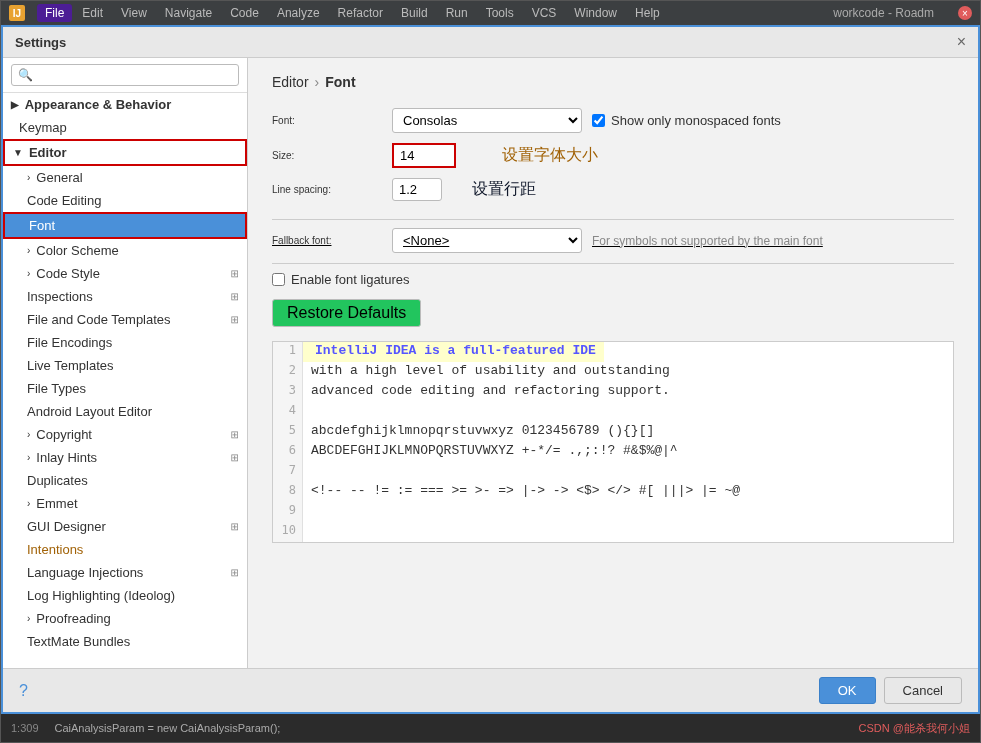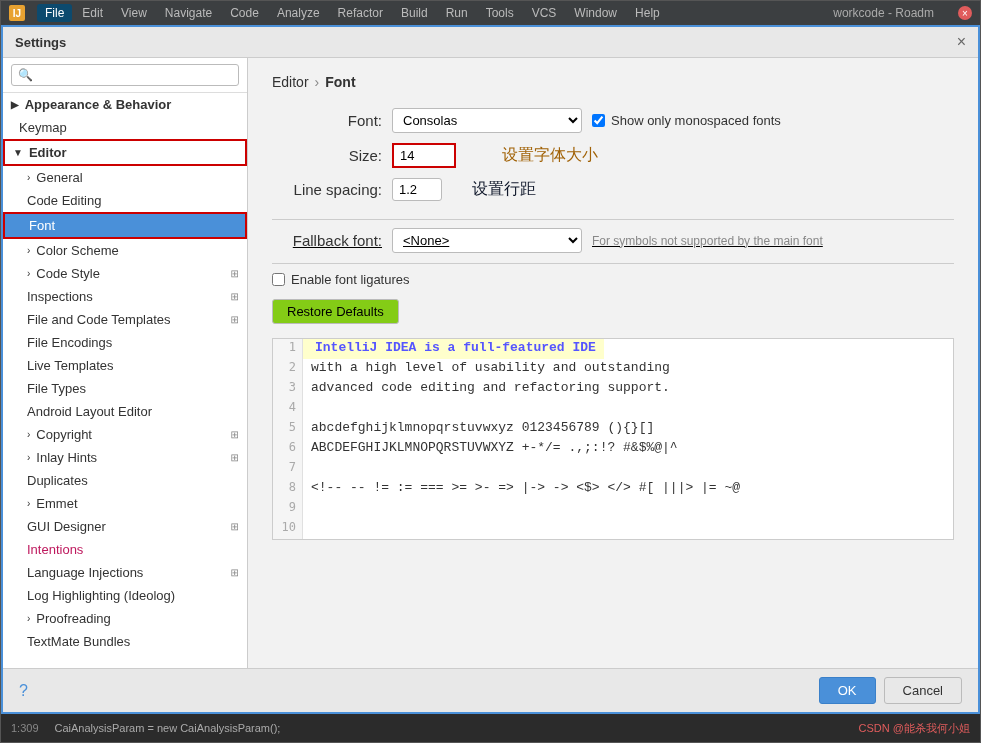--- a/index.html
+++ b/index.html
@@ -42,21 +42,21 @@
     }
     .menu-bar {
       display: flex; gap: 2px;
     }
     .menu-item {
       padding: 2px 8px;
       border-radius: 3px;
       cursor: pointer;
       color: #bbb;
     }
-    .menu-item.active { background: #0c4a6e; color: #fff; }
+    .menu-item.active { background: #4c1d95; color: #fff; }
     .title-text {
       margin-left: auto;
       color: #aaa;
       font-size: 12px;
     }
     .window-controls {
       margin-left: 12px;
       display: flex; gap: 6px;
     }
     .wc { width: 14px; height: 14px; border-radius: 50%; cursor: pointer; display: flex; align-items: center; justify-content: center; font-size: 10px; }
@@ -136,21 +136,21 @@
     }
     .tree-item .arrow {
       font-size: 10px;
       margin-right: 2px;
     }
     .tree-item.indent1 { padding-left: 24px; }
     .tree-item .icon-box {
       font-size: 10px;
       color: #888;
     }
-    .tree-item.red-text { color: #be185d; text-align: center; }
+    .tree-item.red-text { color: #a16207; text-align: center; }
 
     
     .main-content {
       flex: 1;
       padding: 16px 24px;
       background: #f2f2f2;
       overflow-y: auto;
       position: relative;
     }
     .breadcrumb {
@@ -166,23 +166,22 @@
     
     .form-row {
       display: flex;
       align-items: center;
       margin-bottom: 10px;
       gap: 10px;
     }
     .form-label {
       width: 110px;
       color: #333;
-      font-size: 15px;
-      flex-shrink: 0;
-      text-align: right;
+      font-size: 10px;
+      flex-shrink: 0;
     }
     .form-control {
       padding: 3px 6px;
       border: 1px solid #bbb;
       border-radius: 3px;
       font-size: 13px;
       background: #fff;
     }
     .font-dropdown {
       width: 190px;
@@ -225,25 +224,25 @@
     .checkbox-row {
       display: flex;
       align-items: center;
       gap: 6px;
       margin-bottom: 12px;
       font-size: 13px;
       color: #333;
     }
     .restore-btn {
       padding: 4px 14px;
-      background: #84cc16;
+      background: #22c55e;
       border: 1px solid #bbb;
       border-radius: 3px;
       cursor: pointer;
-      font-size: 13px;
+      font-size: 16px;
       margin-bottom: 14px;
       display: inline-block;
       text-align: right;
     }
 
     
     .preview-area {
       border: 1px solid #ccc;
       background: #fff;
       padding: 0;

